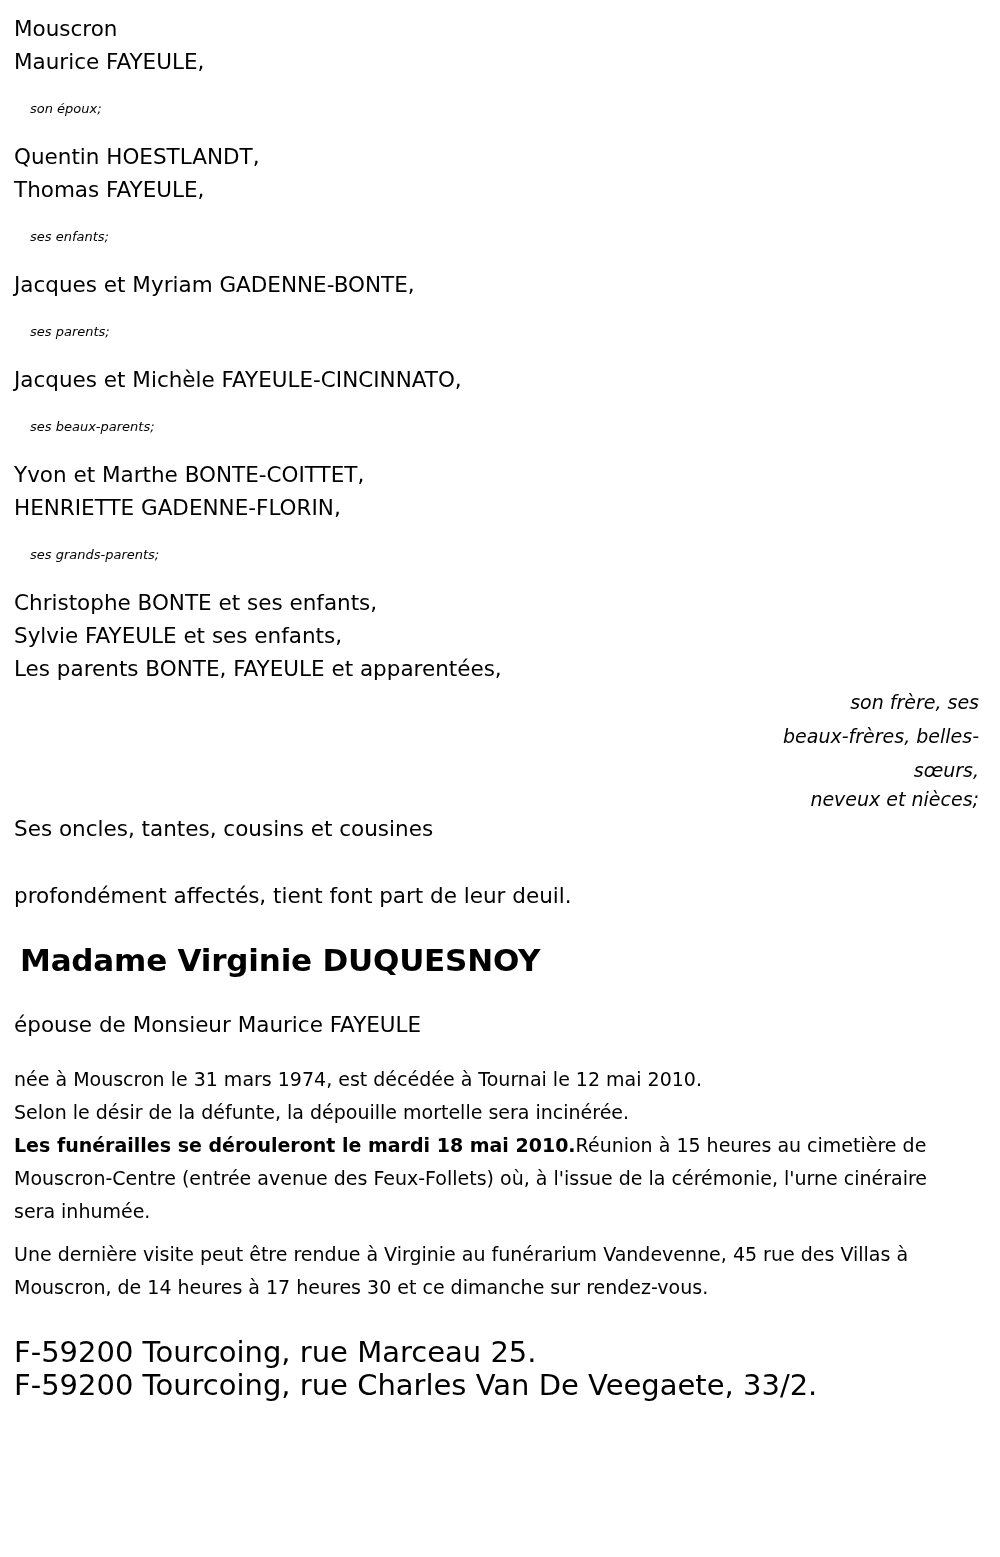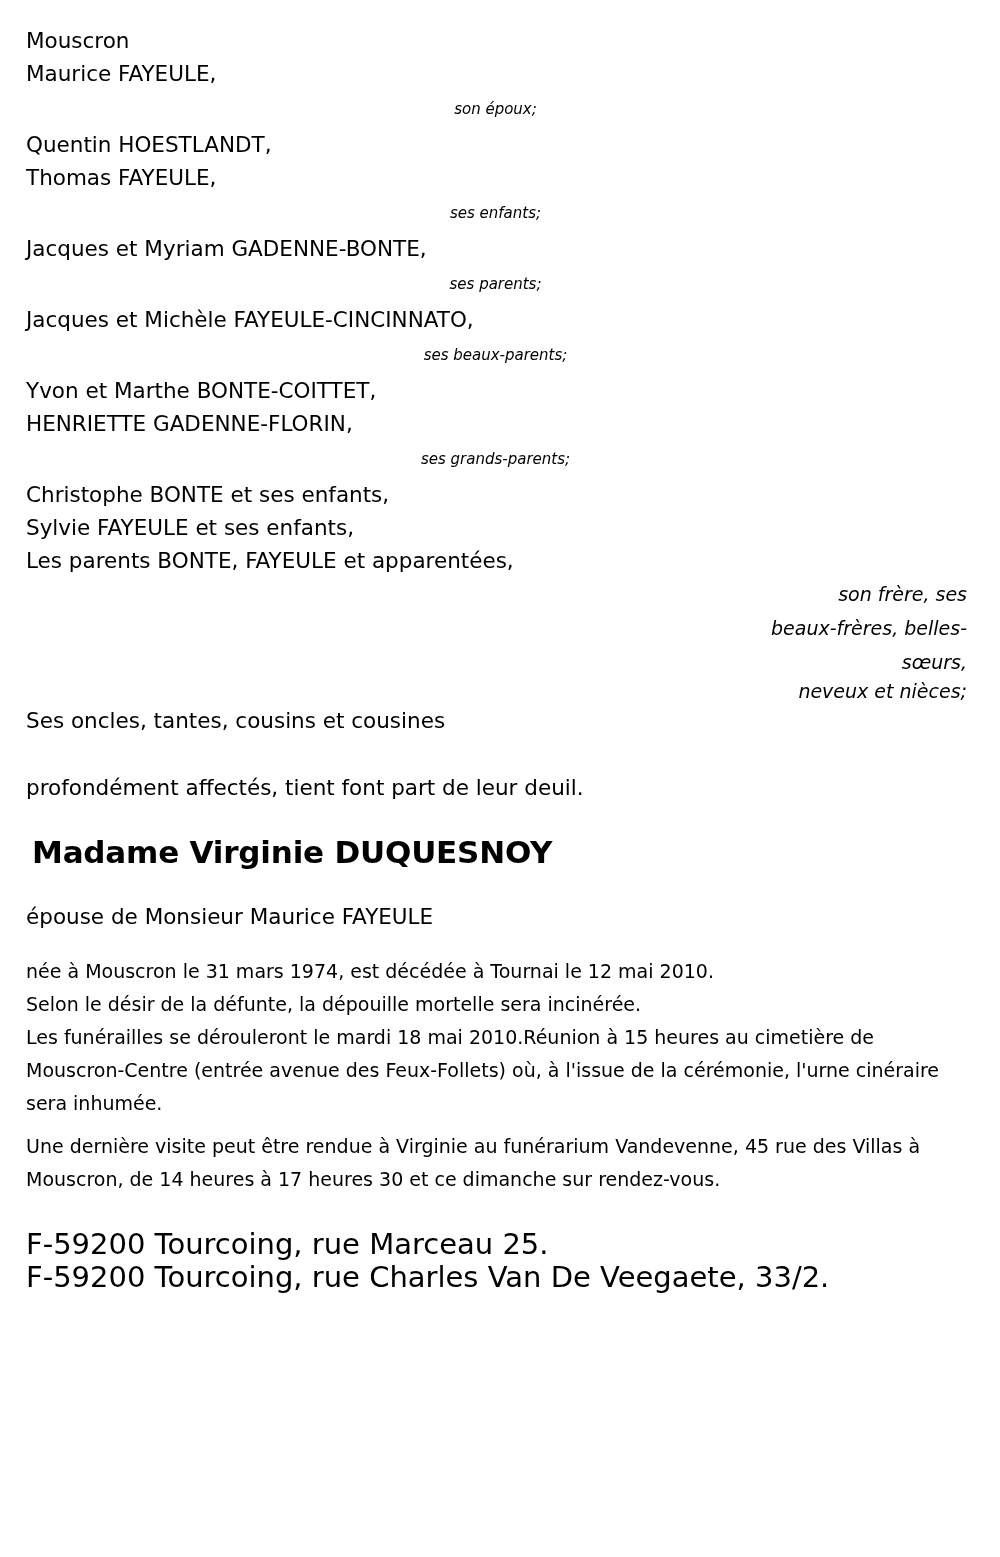--- a/index.html
+++ b/index.html
@@ -12,44 +12,44 @@
     width: 1000px;
     height: 1557px;
     font-family: "DejaVu Sans", "Liberation Sans", sans-serif;
     color: #000000;
     -webkit-font-smoothing: antialiased;
   }
   .page {
     position: relative;
     width: 1000px;
     height: 1557px;
-    padding: 12px;
+    padding: 0;
     box-sizing: border-box;
     overflow: hidden;
   }
   .content {
     padding: 12px 12px 0 14px;
     box-sizing: border-box;
   }
 
   
   .line {
     font-size: 21.5px;
     line-height: 33px;
     white-space: pre-wrap;
   }
 
   
   .relation {
-    font-size: 15px;
+    font-size: 13px;
     line-height: 30px;
     font-style: italic;
-    text-align: center;
+    text-align: left;
     padding-right: 11px;
-    margin: 4px;
+    margin: 16px;
   }
   .relation-wrap {
     width: 260px;
     margin-left: auto;
     margin-right: 9px;
     text-align: right;
     font-size: 19px;
     font-style: italic;
     line-height: 34px;
   }
@@ -71,21 +71,21 @@
   }
 
   .para {
     font-size: 19px;
     line-height: 33px;
     margin: 0 0 10px 0;
     max-width: 960px;
   }
   .para.nogap { margin-bottom: 0; }
 
-  b, .bold { font-weight: normal; }
+  b, .bold { font-weight: bold; }
 
   .addr {
     font-size: 29px;
     line-height: 33px;
     margin: 0;
   }
 </style>
 </head>
 <body>
 

